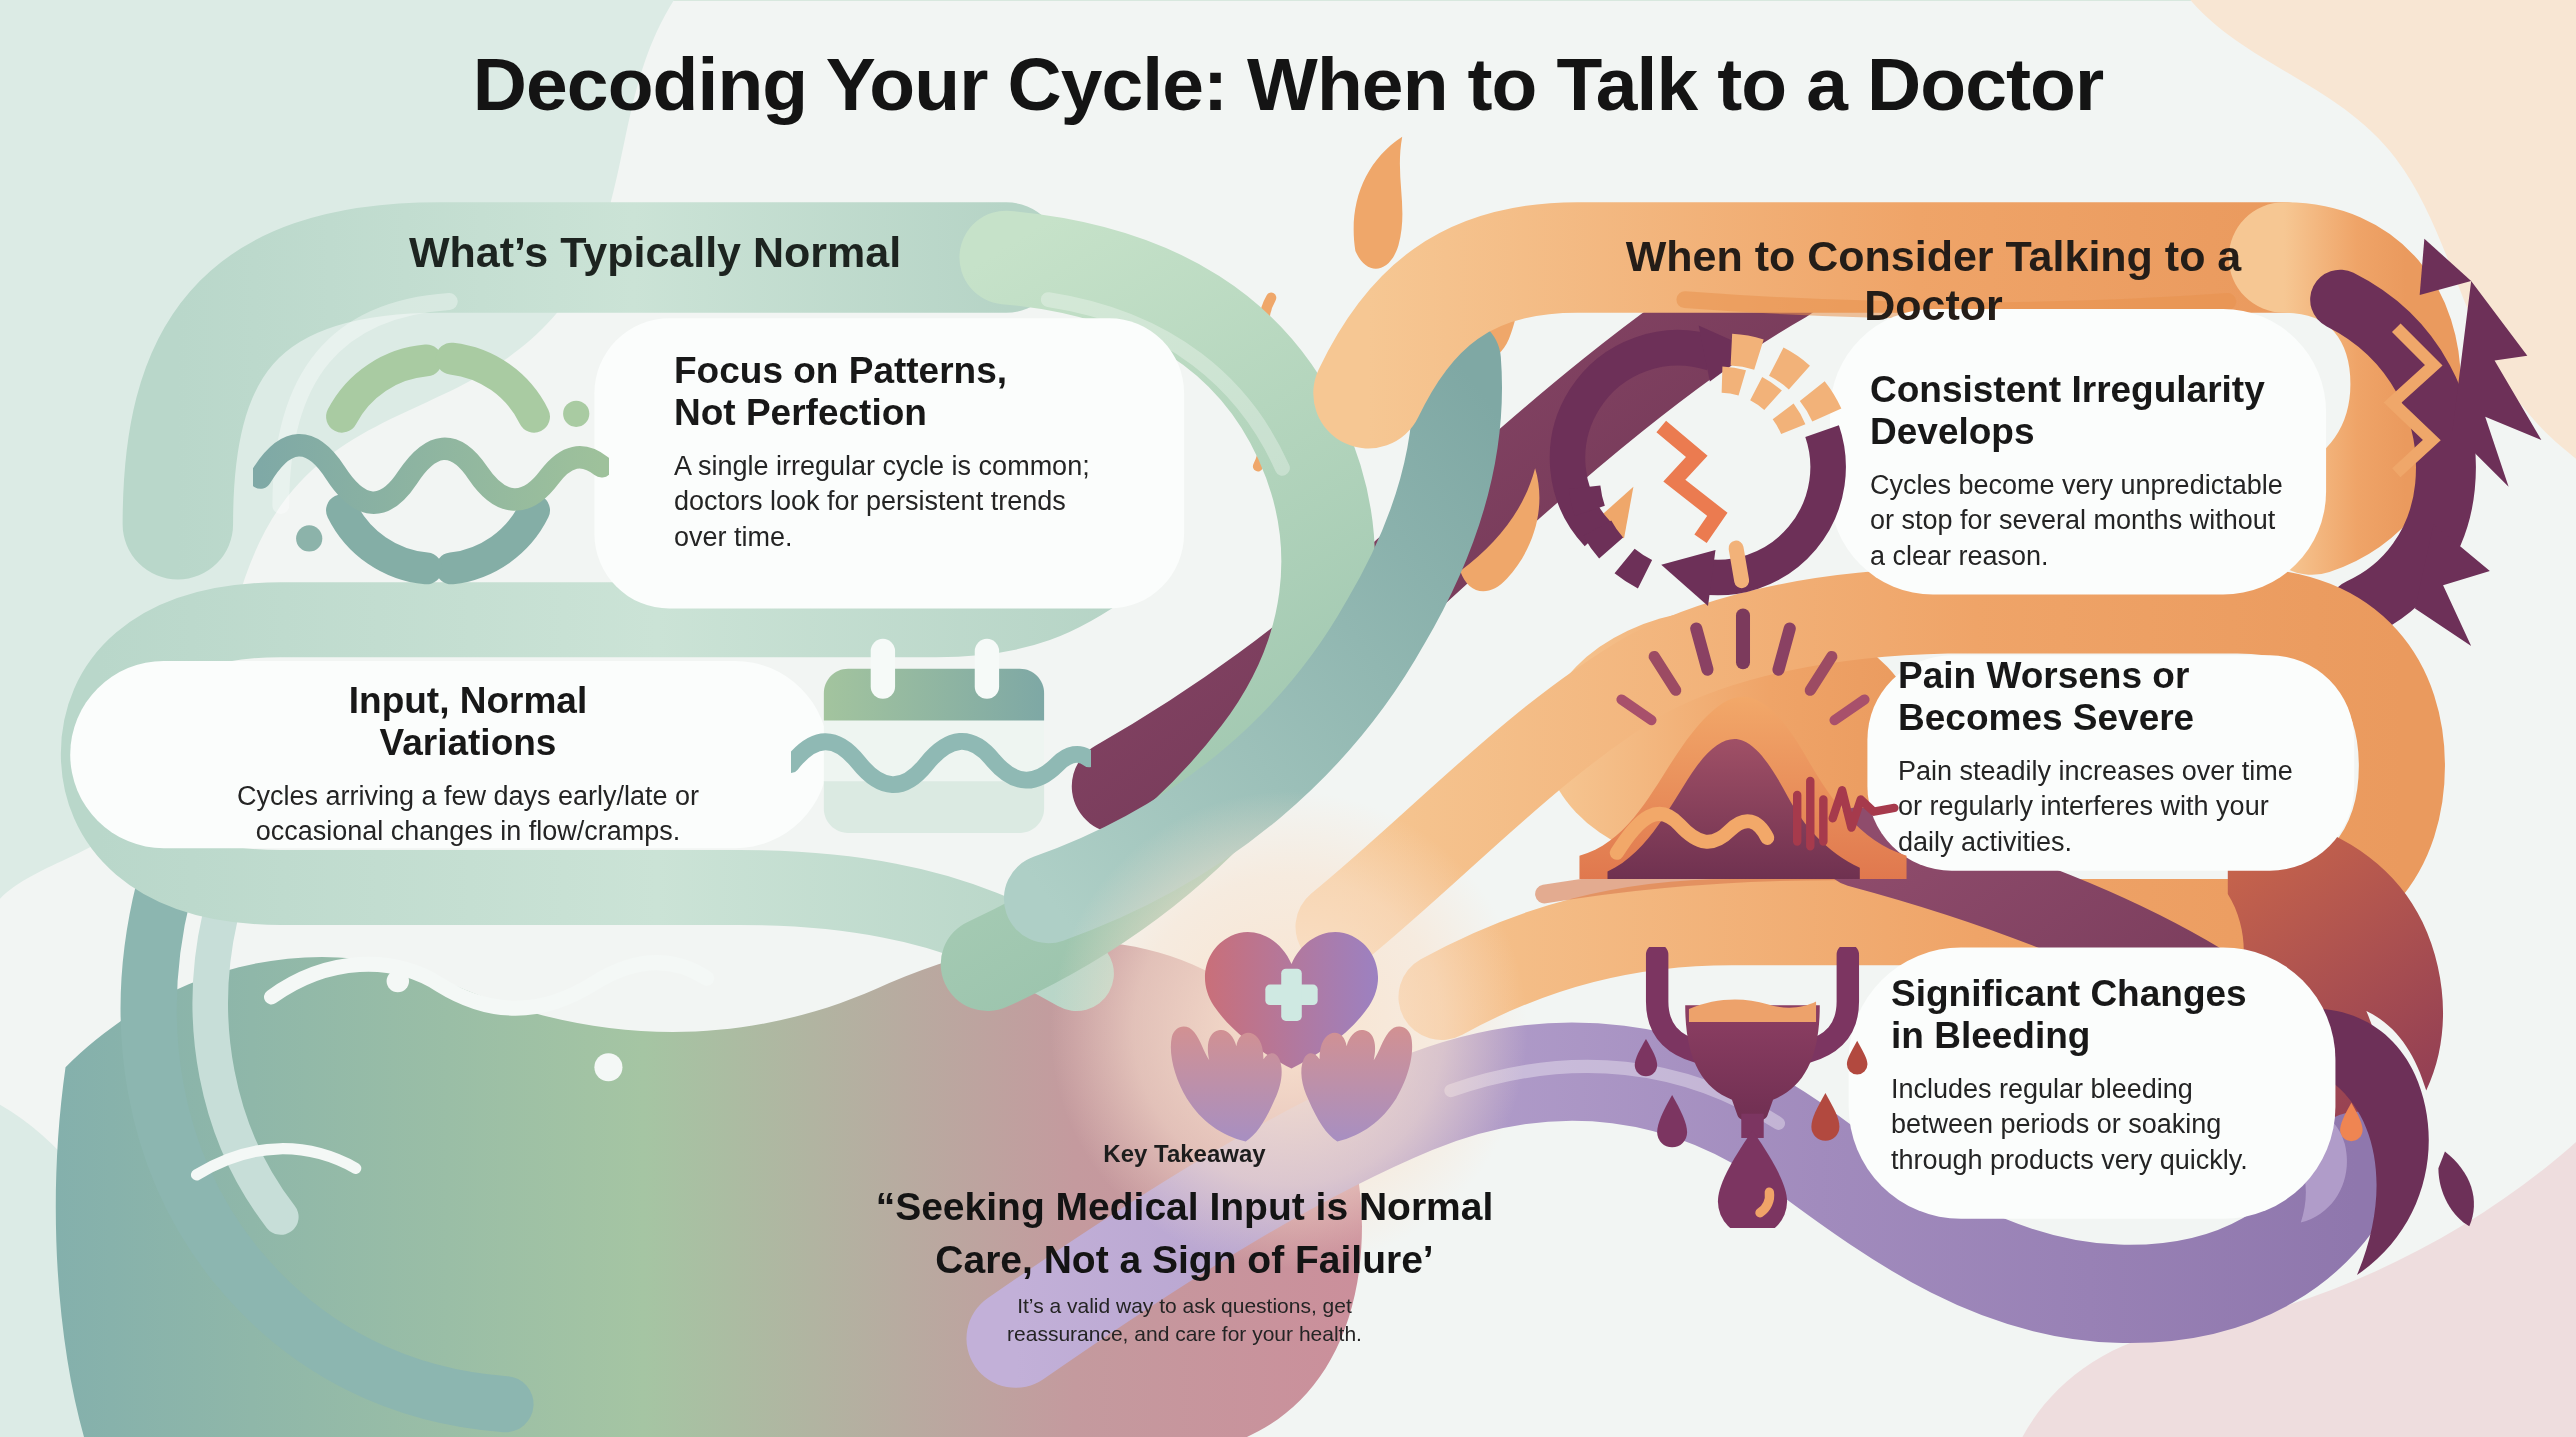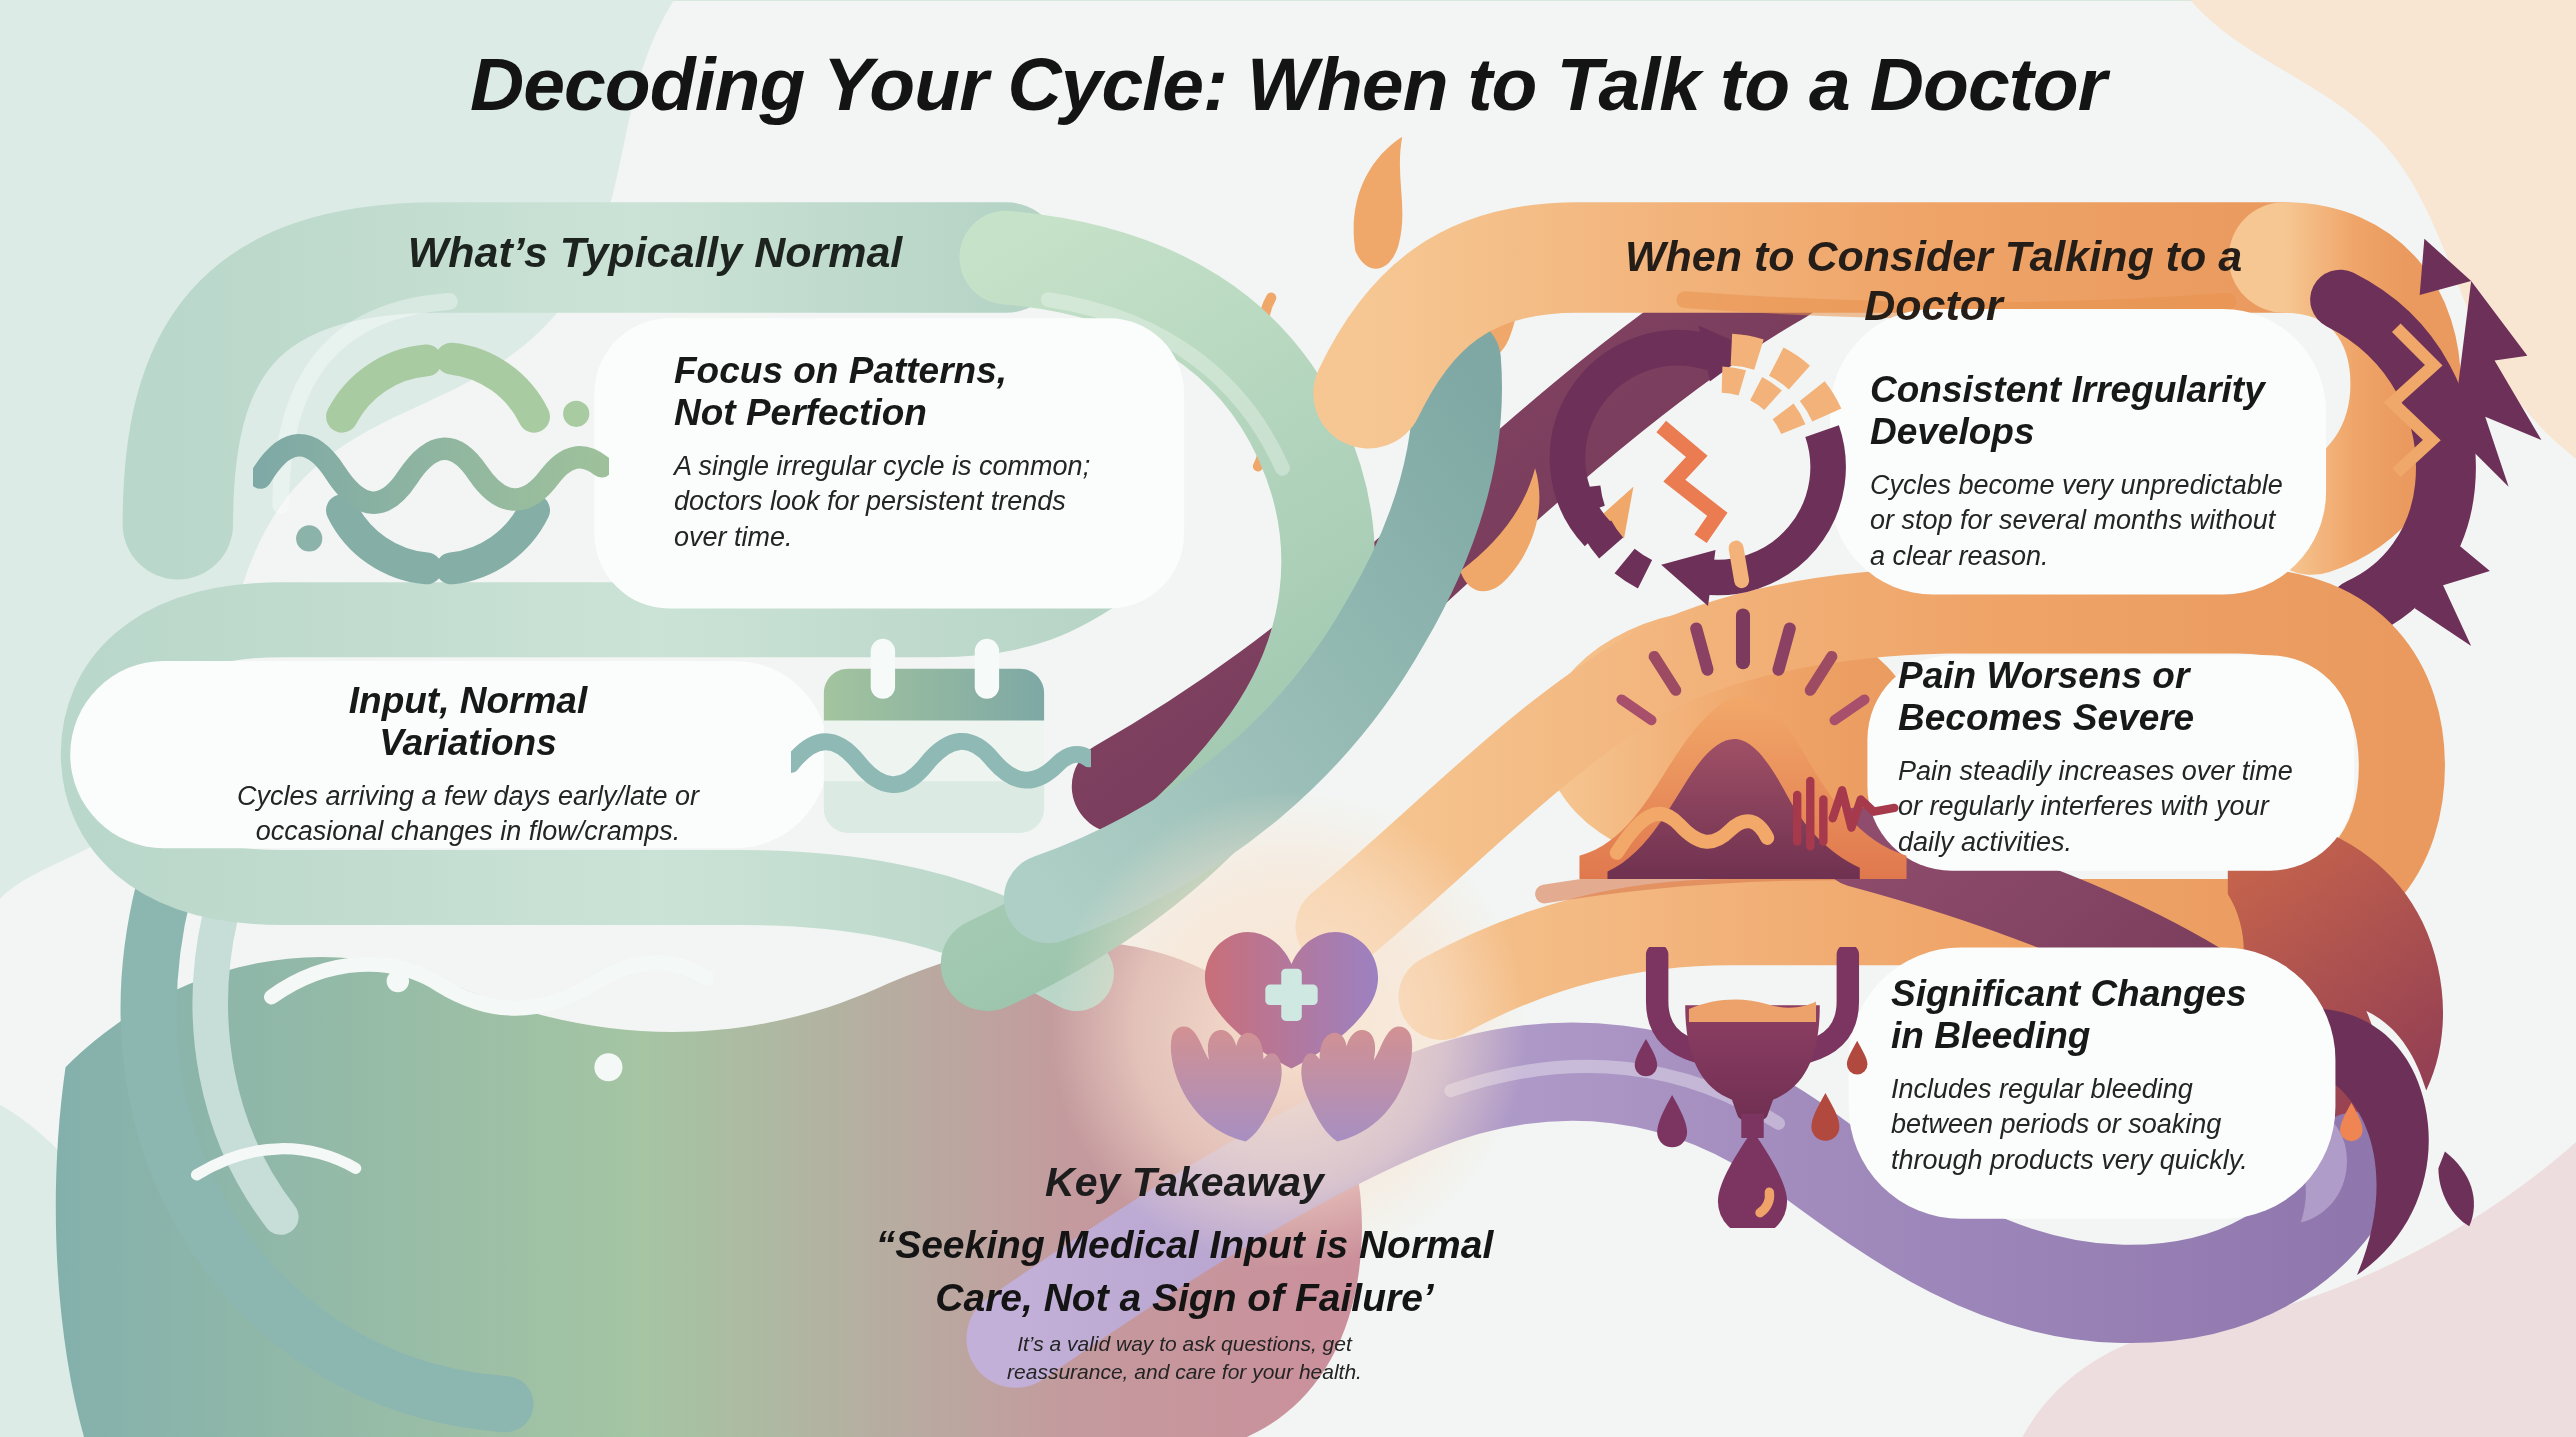--- a/index.html
+++ b/index.html
@@ -1,34 +1,34 @@
 <!DOCTYPE html>
 <html style="font-size:15px"><head>
 <meta charset="utf-8">
 <style>
   html,body{margin:0;padding:0;background:#e8ecea;}
   #canvas{
     position:relative;width:2576px;height:1438px;overflow:hidden;
-    background:#15803d;font-family:"Liberation Sans",sans-serif;color:#1b1b1b;font-style:italic;
+    background:#15803d;font-family:"Liberation Sans",sans-serif;color:#1b1b1b;
   }
   #bg{position:absolute;left:0;top:0;width:100%;height:100%;display:block;}
   .txt{position:absolute;}
   .pre{white-space:pre-line;}
   .title{
     left:0;right:0;top:41px;text-align:center;
     font-size:75px;font-weight:700;letter-spacing:-0.9px;color:#141414;
   }
   .section-header{font-size:43px;font-weight:700;text-align:center;}
   .card h3{margin:0 0 15px 0;font-size:37px;font-weight:700;line-height:1.14;color:#181818;}
   .card p{margin:0;font-size:27px;line-height:1.3;color:#242424;}
   .card.centered{text-align:center;}
   .icon-box{position:absolute;}
   .icon-box svg{display:block;width:100%;height:100%;}
   .takeaway{text-align:center;}
-  .takeaway .tk-label{font-size:41px;font-weight:600;color:#1d1d1d;margin-top:19px;}
+  .takeaway .tk-label{font-size:24px;font-weight:600;color:#1d1d1d;}
   .takeaway .tk-quote{margin-top:13px;font-size:39px;font-weight:700;line-height:1.35;color:#141414;}
   .takeaway .tk-body{margin-top:6px;font-size:21px;line-height:1.34;color:#242424;}
 </style>
 </head>
 <body>
 
 <div id="canvas">
 
   <svg id="bg" viewBox="0 0 2752 1536" aria-hidden="true">
     <defs>

